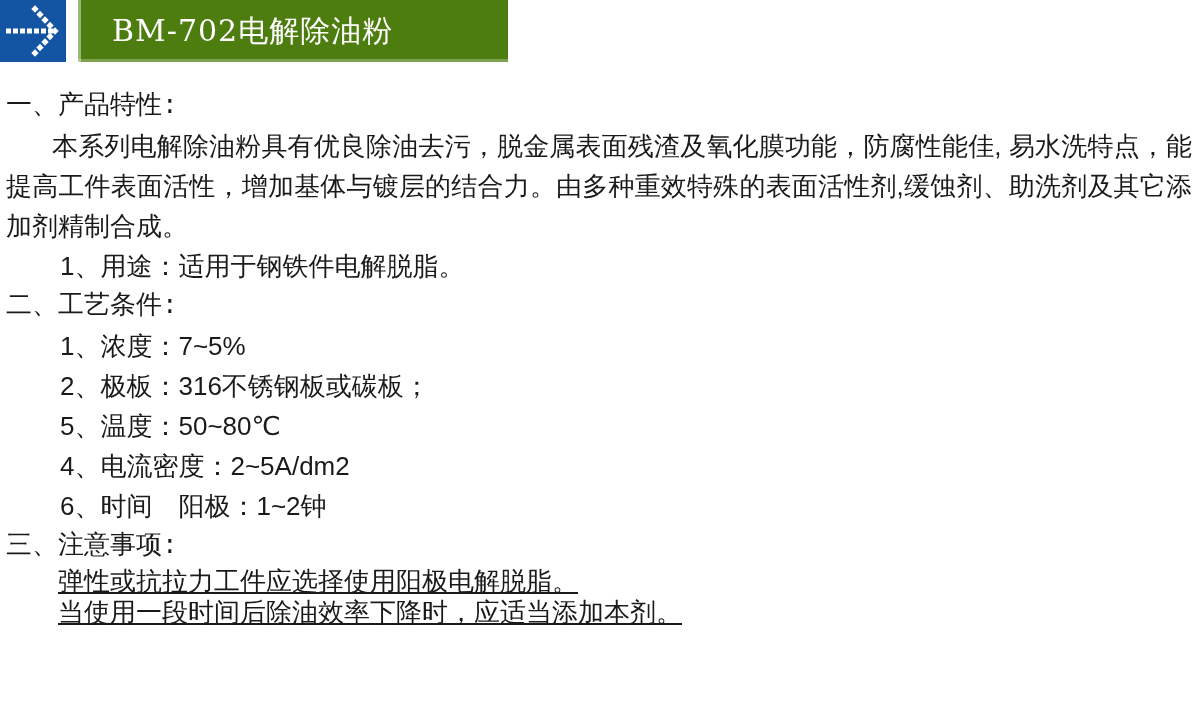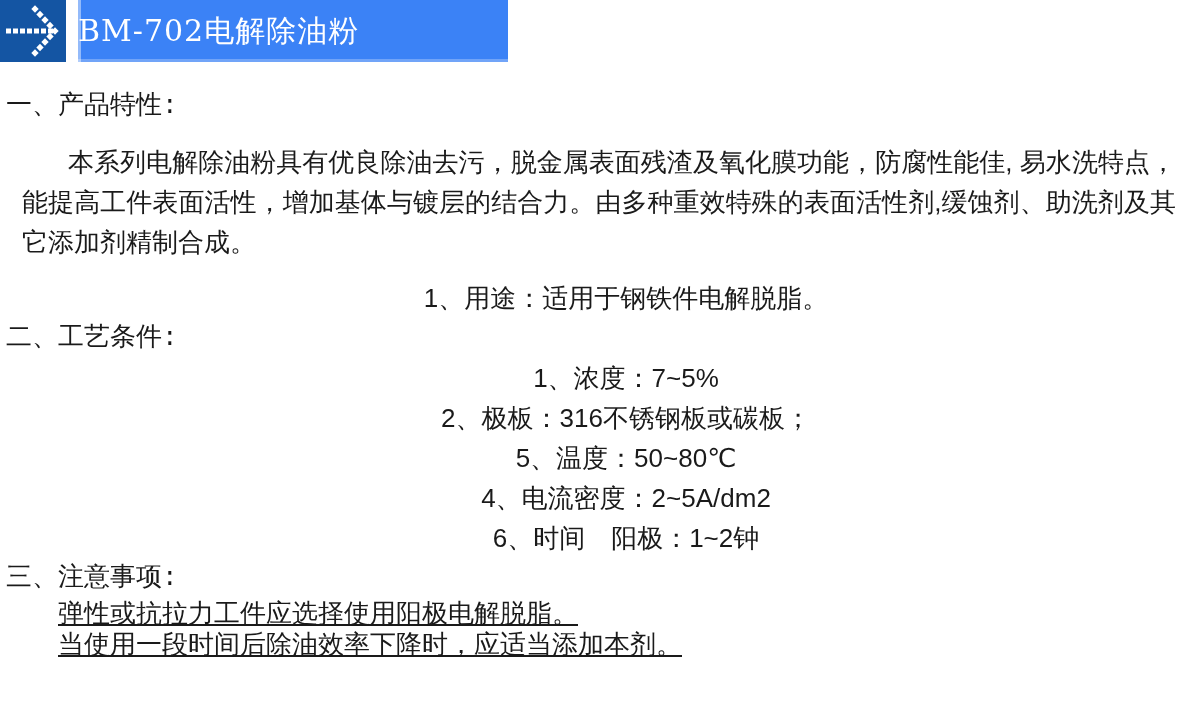--- a/index.html
+++ b/index.html
@@ -22,56 +22,56 @@
     width: 66px; height: 62px;
     background: #1455a3;
     display: flex;
     align-items: center;
     justify-content: center;
   }
   .banner {
     position: absolute;
     left: 78px; top: 0;
     width: 430px; height: 62px;
-    background: #3b82f6;
+    background: #4d7c0f;
     box-shadow: inset 3px 0 0 rgba(255,255,255,0.45), inset 0 -3px 0 rgba(255,255,255,0.28);
     display: flex;
     align-items: center;
     box-sizing: border-box;
+    padding-left: 34px;
   }
   .banner .title {
     color: #ffffff;
     font-family: "DejaVu Serif", "Liberation Serif", serif;
     font-size: 30px;
     letter-spacing: 1px;
     white-space: nowrap;
   }
   .content {
     padding: 24px 8px 0 6px;
     color: #1a1a1a;
     font-size: 26px;
   }
   .sec-heading {
     line-height: 40px;
     white-space: nowrap;
     font-family: Liberation Mono, monospace;
   }
   .para {
-    margin: 16px;
+    margin: 0;
     line-height: 40px;
     height: 120px;
     overflow: hidden;
     text-indent: 46px;
     text-align: justify;
   }
   .item {
     line-height: 40px;
     padding-left: 54px;
     white-space: nowrap;
-    text-align: center;
   }
   .item.sub {
     padding-left: 156px;
   }
   .note {
     line-height: 31px;
     padding-left: 52px;
     white-space: nowrap;
     text-decoration: underline;
   }

